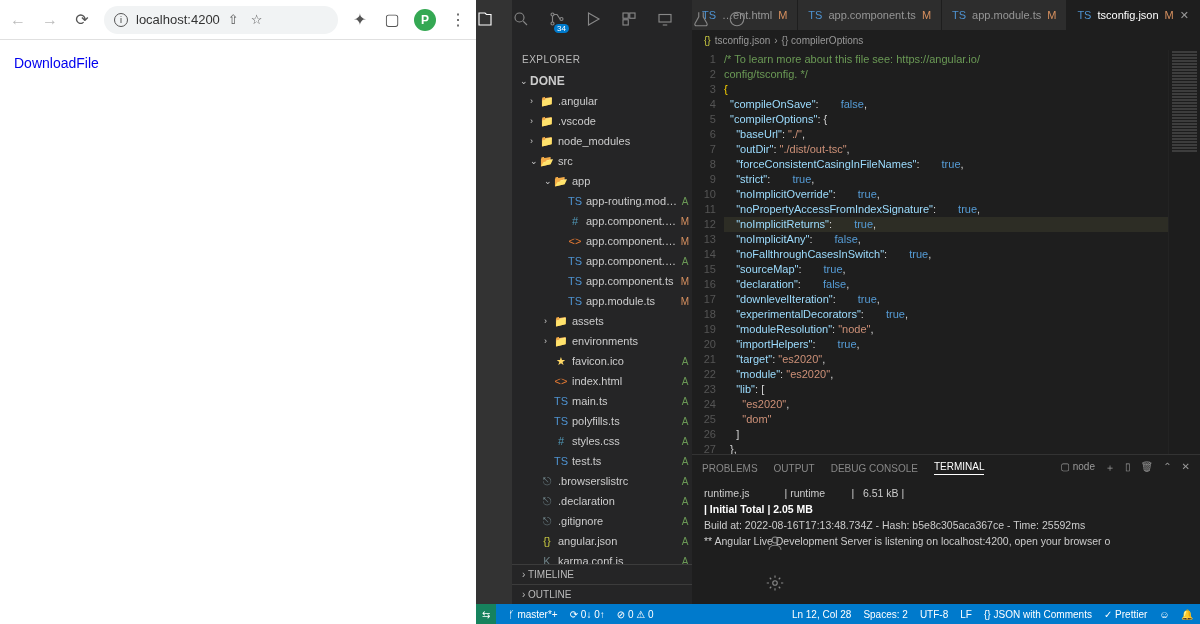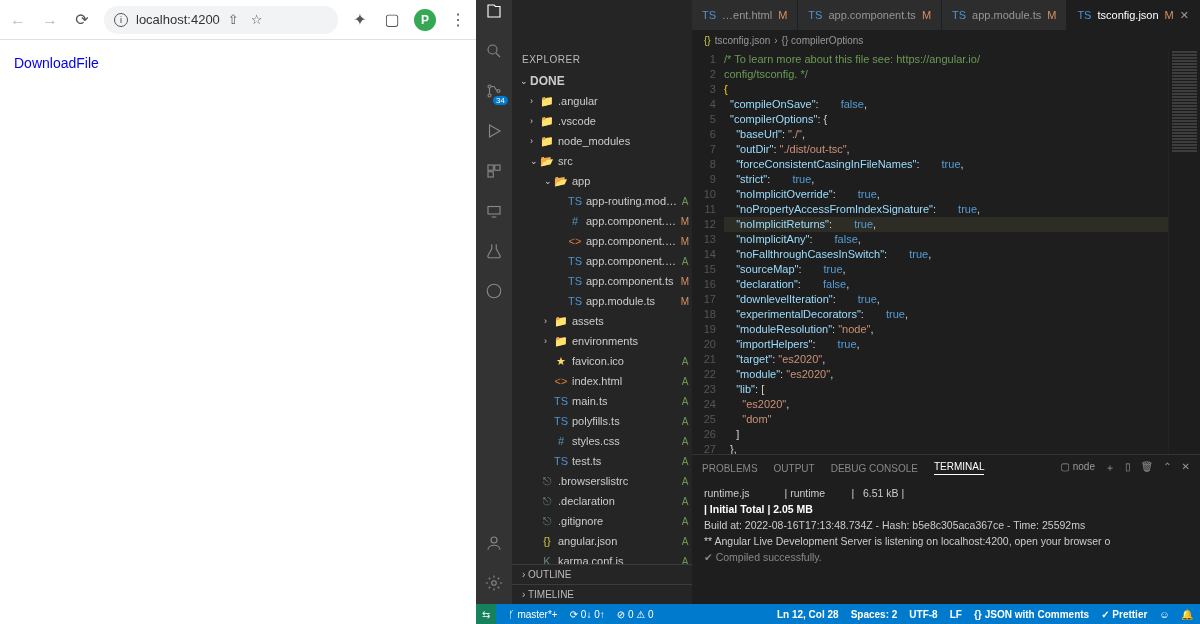--- a/index.html
+++ b/index.html
@@ -14,21 +14,21 @@
 .info-icon { width: 14px; height: 14px; border: 1px solid #555; border-radius: 50%; display: flex; align-items: center; justify-content: center; font-size: 9px; }
 .omnibox-end { display: flex; gap: 12px; color: #555; }
 .avatar { width: 22px; height: 22px; border-radius: 50%; background: #34a853; color: #fff; display: flex; align-items: center; justify-content: center; font-size: 12px; font-weight: 600; }
 .browser-content { flex: 1; padding: 14px; }
 .link { color: #0000ee; font-size: 14px; cursor: pointer; }
 
 
 .vscode { flex: 1; height: 100%; background: #1e1e1e; display: flex; flex-direction: column; color: #ccc; font-size: 12px; }
 .vscode-main { flex: 1; display: flex; overflow: hidden; }
 
-.activity-bar { width: 36px; background: #333; display: flex; flex-direction: column; align-items: center; gap: 18px; }
+.activity-bar { width: 36px; background: #333; display: flex; padding-top: 8px; gap: 18px; }
 .activity-bar .act { width: 22px; height: 22px; color: #888; display: flex; align-items: center; justify-content: center; cursor: pointer; position: relative; }
 .activity-bar .act.active { color: #fff; }
 .activity-bar .badge { position: absolute; bottom: -3px; right: -3px; background: #007acc; color: #fff; font-size: 8px; border-radius: 8px; padding: 0 3px; }
 .activity-bar .bottom { margin-top: auto; margin-bottom: 10px; display: flex; flex-direction: column; gap: 18px; }
 
 .sidebar { width: 180px; background: #252526; display: flex; flex-direction: column; }
 .sidebar-header { padding: 6px 10px; font-size: 10px; color: #bbb; text-transform: uppercase; letter-spacing: 0.5px; margin-top: 48px; }
 .tree { flex: 1; overflow: auto; font-size: 11px; }
 .tree::-webkit-scrollbar { width: 0; }
 .tree-row { display: flex; align-items: center; height: 20px; padding-left: 8px; cursor: pointer; color: #ccc; white-space: nowrap; }
@@ -68,21 +68,21 @@
 .panel-tabs { height: 26px; display: flex; align-items: center; padding: 0 10px; gap: 16px; font-size: 10px; color: #888; }
 .panel-tabs .ptab.active { color: #fff; border-bottom: 1px solid #fff; padding-bottom: 2px; }
 .panel-tabs .right { margin-left: auto; display: flex; gap: 10px; color: #999; }
 .term-body { flex: 1; padding: 4px 12px; font-family: Consolas, monospace; font-size: 10.5px; color: #ccc; overflow: hidden; line-height: 16px; }
 .t-dim { color: #888; }
 .t-hl { color: #fff; font-weight: bold; }
 
 
 .statusbar { height: 20px; background: #007acc; display: flex; align-items: center; font-size: 10px; color: #fff; padding: 0 6px; gap: 12px; }
 .statusbar .sb-item { display: flex; align-items: center; gap: 3px; cursor: pointer; }
-.statusbar .right { margin-left: auto; display: flex; gap: 12px; font-weight: bold; }
+.statusbar .right { margin-left: auto; display: flex; gap: 12px; }
 .sb-remote { background: #16825d; height: 20px; margin-left: -6px; padding: 0 6px; display: flex; align-items: center; }
 
 svg { stroke: currentColor; fill: none; stroke-width: 1.5; }
 .ficon-ts   { color: #4e92d0; }
 .ficon-html { color: #e37933; }
 .ficon-css  { color: #519aba; }
 .ficon-json { color: #cbcb41; }
 .ficon-cfg  { color: #6d8086; }
 .ficon-star { color: #ffd866; }
 .ficon-fold { color: #c09553; }
@@ -340,22 +340,22 @@
           <div class="tree-row indent-1">
             <span class="chev"></span>
             <span class="icon ficon-json">{}</span>
             <span class="lbl">package.json</span>
             <span class="stat a">A</span>
           </div>
           <div class="tree-row indent-1">
             <span class="chev"></span>
           </div>
         </div>
+      <div class="sidebar-sect">› <span>TIMELINE</span></div>
       <div class="sidebar-sect">› <span>OUTLINE</span></div>
-      <div class="sidebar-sect">› <span>TIMELINE</span></div>
     </div>
 
     <div class="editor-area">
       <div class="tabbar" id="tabbar">
           <div class="tab">
             <span class="ficon-ts">TS</span>
             <span>…ent.html</span>
             <span class="m">M</span>
           </div>
           <div class="tab">
@@ -463,21 +463,20 @@
           </div>
         </div>
         <div class="term-body" id="termbody">
             <div style="white-space: pre;"><span>runtime.js            </span><span>| runtime         </span><span>|   6.51 kB |</span></div>
             <div class="t-hl">                      | Initial Total |   2.05 MB</div>
             <div> </div>
             <div>Build at: 2022-08-16T17:13:48.734Z - Hash: b5e8c305aca367ce - Time: 25592ms</div>
             <div> </div>
             <div>** Angular Live Development Server is listening on localhost:4200, open your browser o</div>
             <div> </div>
-            <div class="t-dim">✔ Compiled successfully.</div>
           </div>
       </div>
     </div>
   </div>
 
   <div class="statusbar">
     <div class="sb-remote">⇆</div>
     <div class="sb-item">ᚶ <span>master*+</span></div>
     <div class="sb-item">⟳ 0↓ 0↑</div>
     <div class="sb-item">⊘ 0 ⚠ 0</div>

